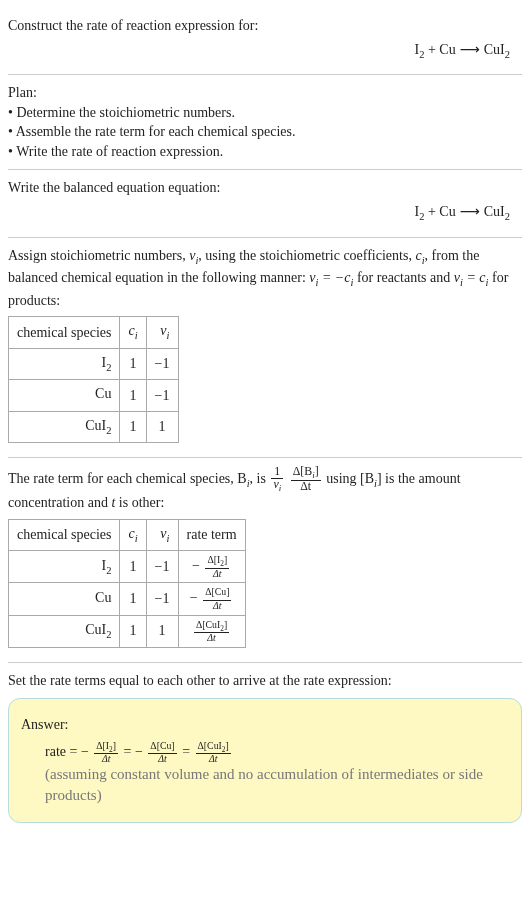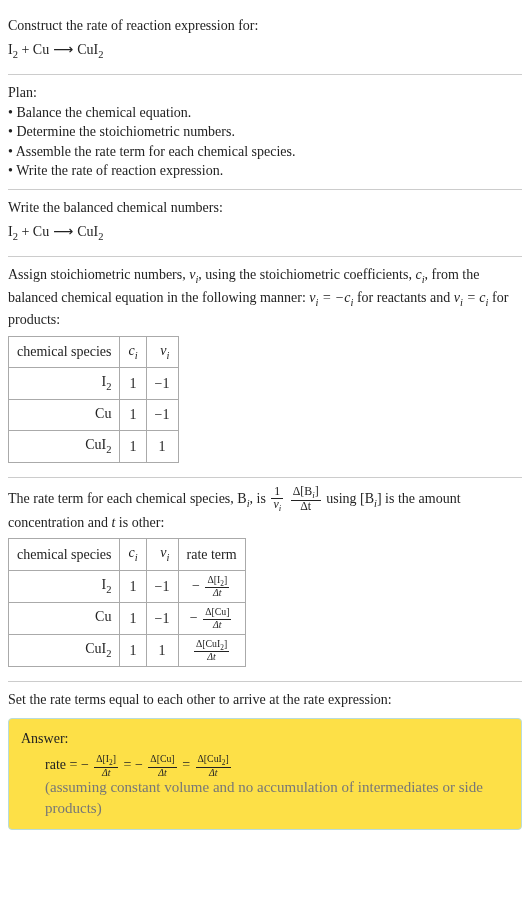--- a/index.html
+++ b/index.html
@@ -14,21 +14,22 @@
   }
   .section {
     border-bottom: 1px solid #ccc;
     padding: 8px 0;
   }
   .section.last {
     border-bottom: none;
   }
   .eq {
     font-family: 'Times New Roman', serif;
-    margin: 4px 0;
+    margin: 4px 12px;
+    text-align: right;
   }
   sub, .sub {
     font-size: 0.75em;
     vertical-align: sub;
   }
   .arrow {
     display: inline-block;
     margin: 0 4px;
   }
   .stoich-table {
@@ -64,24 +65,24 @@
   }
   .frac.small .num, .frac.small .den {
     font-size: 0.7em;
   }
   .note {
     color: #777;
     font-size: 11px;
     margin-top: 2px;
   }
   .answer-box {
-    background: #fde047;
+    background: #fef9c3;
     border: 1px solid #b8dcdc;
-    border-radius: 4px;
-    padding: 10px 12px;
+    border-radius: 12px;
+    padding: 16px 12px;
     margin-top: 8px;
   }
   .answer-label {
     margin-bottom: 6px;
   }
   .rate-line {
     margin-left: 24px;
   }
   .answer-note {
     color: #777;
@@ -97,28 +98,27 @@
 
 <div class="section">
   <div>Construct the rate of reaction expression for:</div>
   <div class="eq">
     <span>I</span><sub>2</sub><span> + </span><span>Cu</span><span class="arrow"> ⟶ </span><span>CuI</span><sub>2</sub>
   </div>
 </div>
 
 <div class="section">
   <div>Plan:</div>
-  <div>• Balance the chemical equation.</div>
   <div>• Determine the stoichiometric numbers.</div>
   <div>• Assemble the rate term for each chemical species.</div>
   <div>• Write the rate of reaction expression.</div>
 </div>
 
 <div class="section">
-  <div>Write the balanced chemical numbers:</div>
+  <div>Write the balanced equation equation:</div>
   <div class="eq">
     <span>I</span><sub>2</sub><span> + </span><span>Cu</span><span class="arrow"> ⟶ </span><span>CuI</span><sub>2</sub>
   </div>
 </div>
 
 <div class="section">
   <div>
     <span>Assign stoichiometric numbers, </span><span class="italic">ν</span><sub class="italic">i</sub><span>, using the stoichiometric coefficients, </span><span class="italic">c</span><sub class="italic">i</sub><span>, from the balanced chemical equation in the following manner: </span><span class="italic">ν</span><sub class="italic">i</sub><span class="italic"> = −c</span><sub class="italic">i</sub><span> for reactants and </span><span class="italic">ν</span><sub class="italic">i</sub><span class="italic"> = c</span><sub class="italic">i</sub><span> for products:</span>
   </div>
   <table class="stoich-table">

